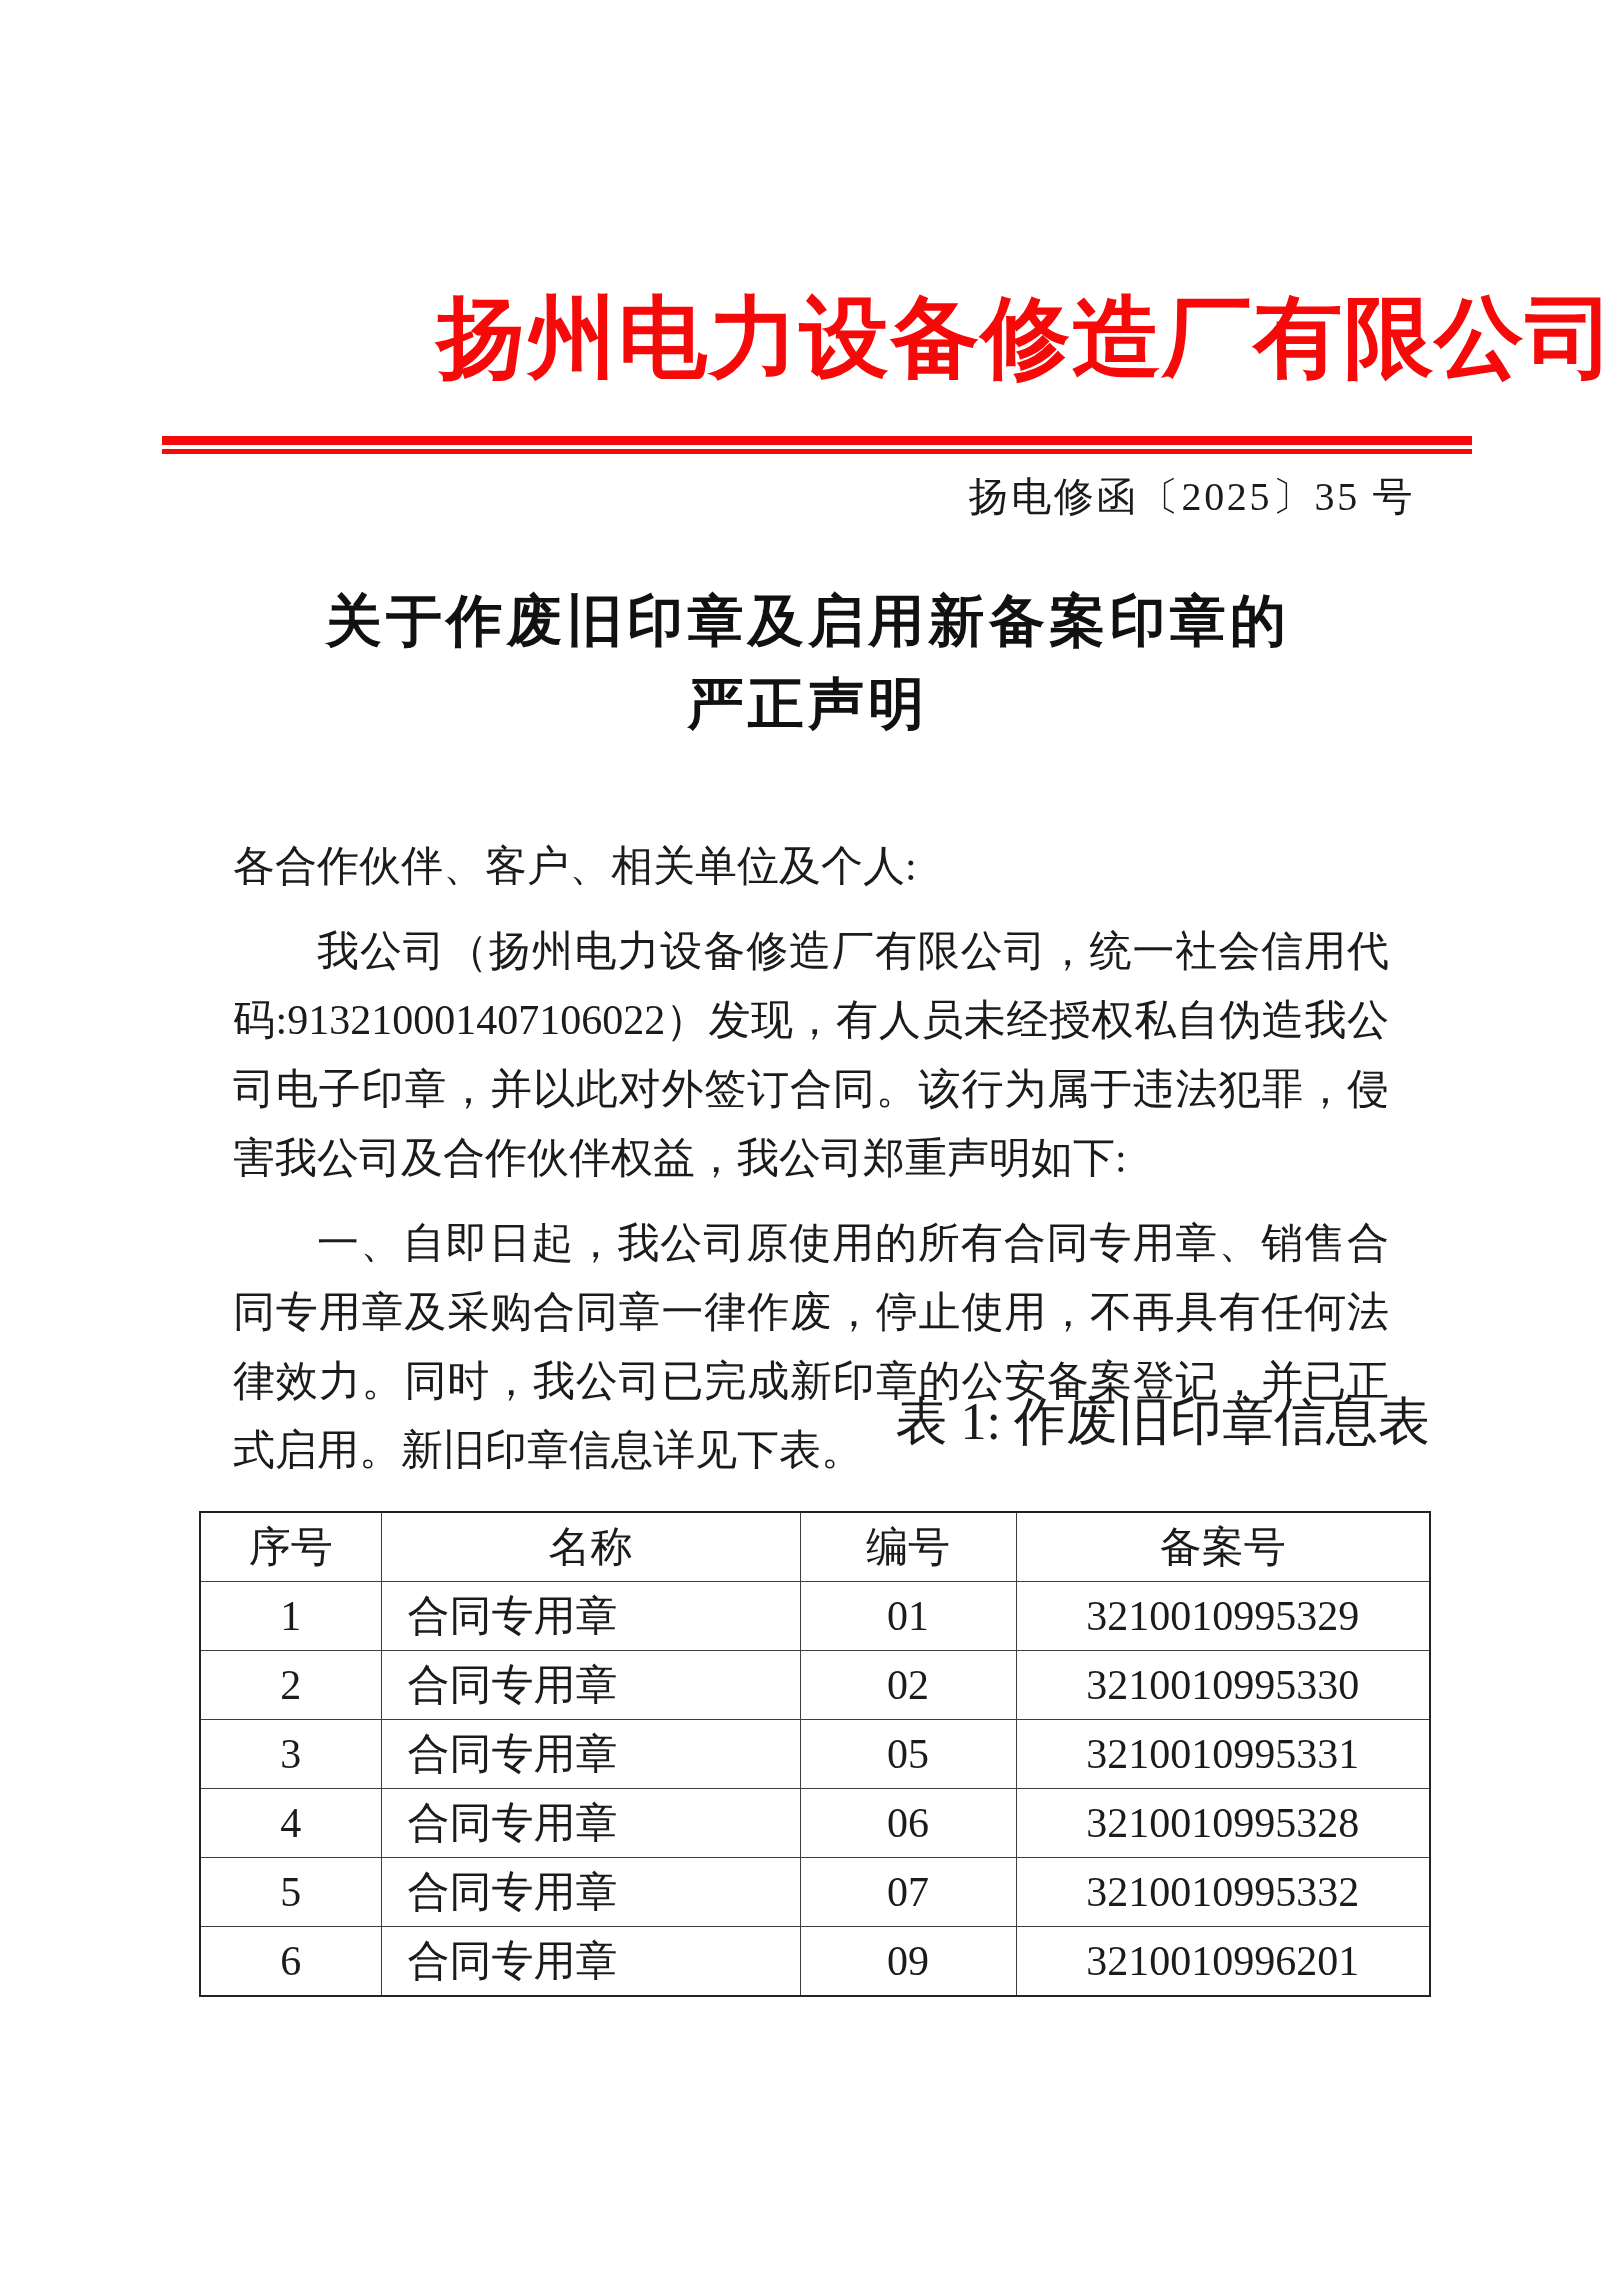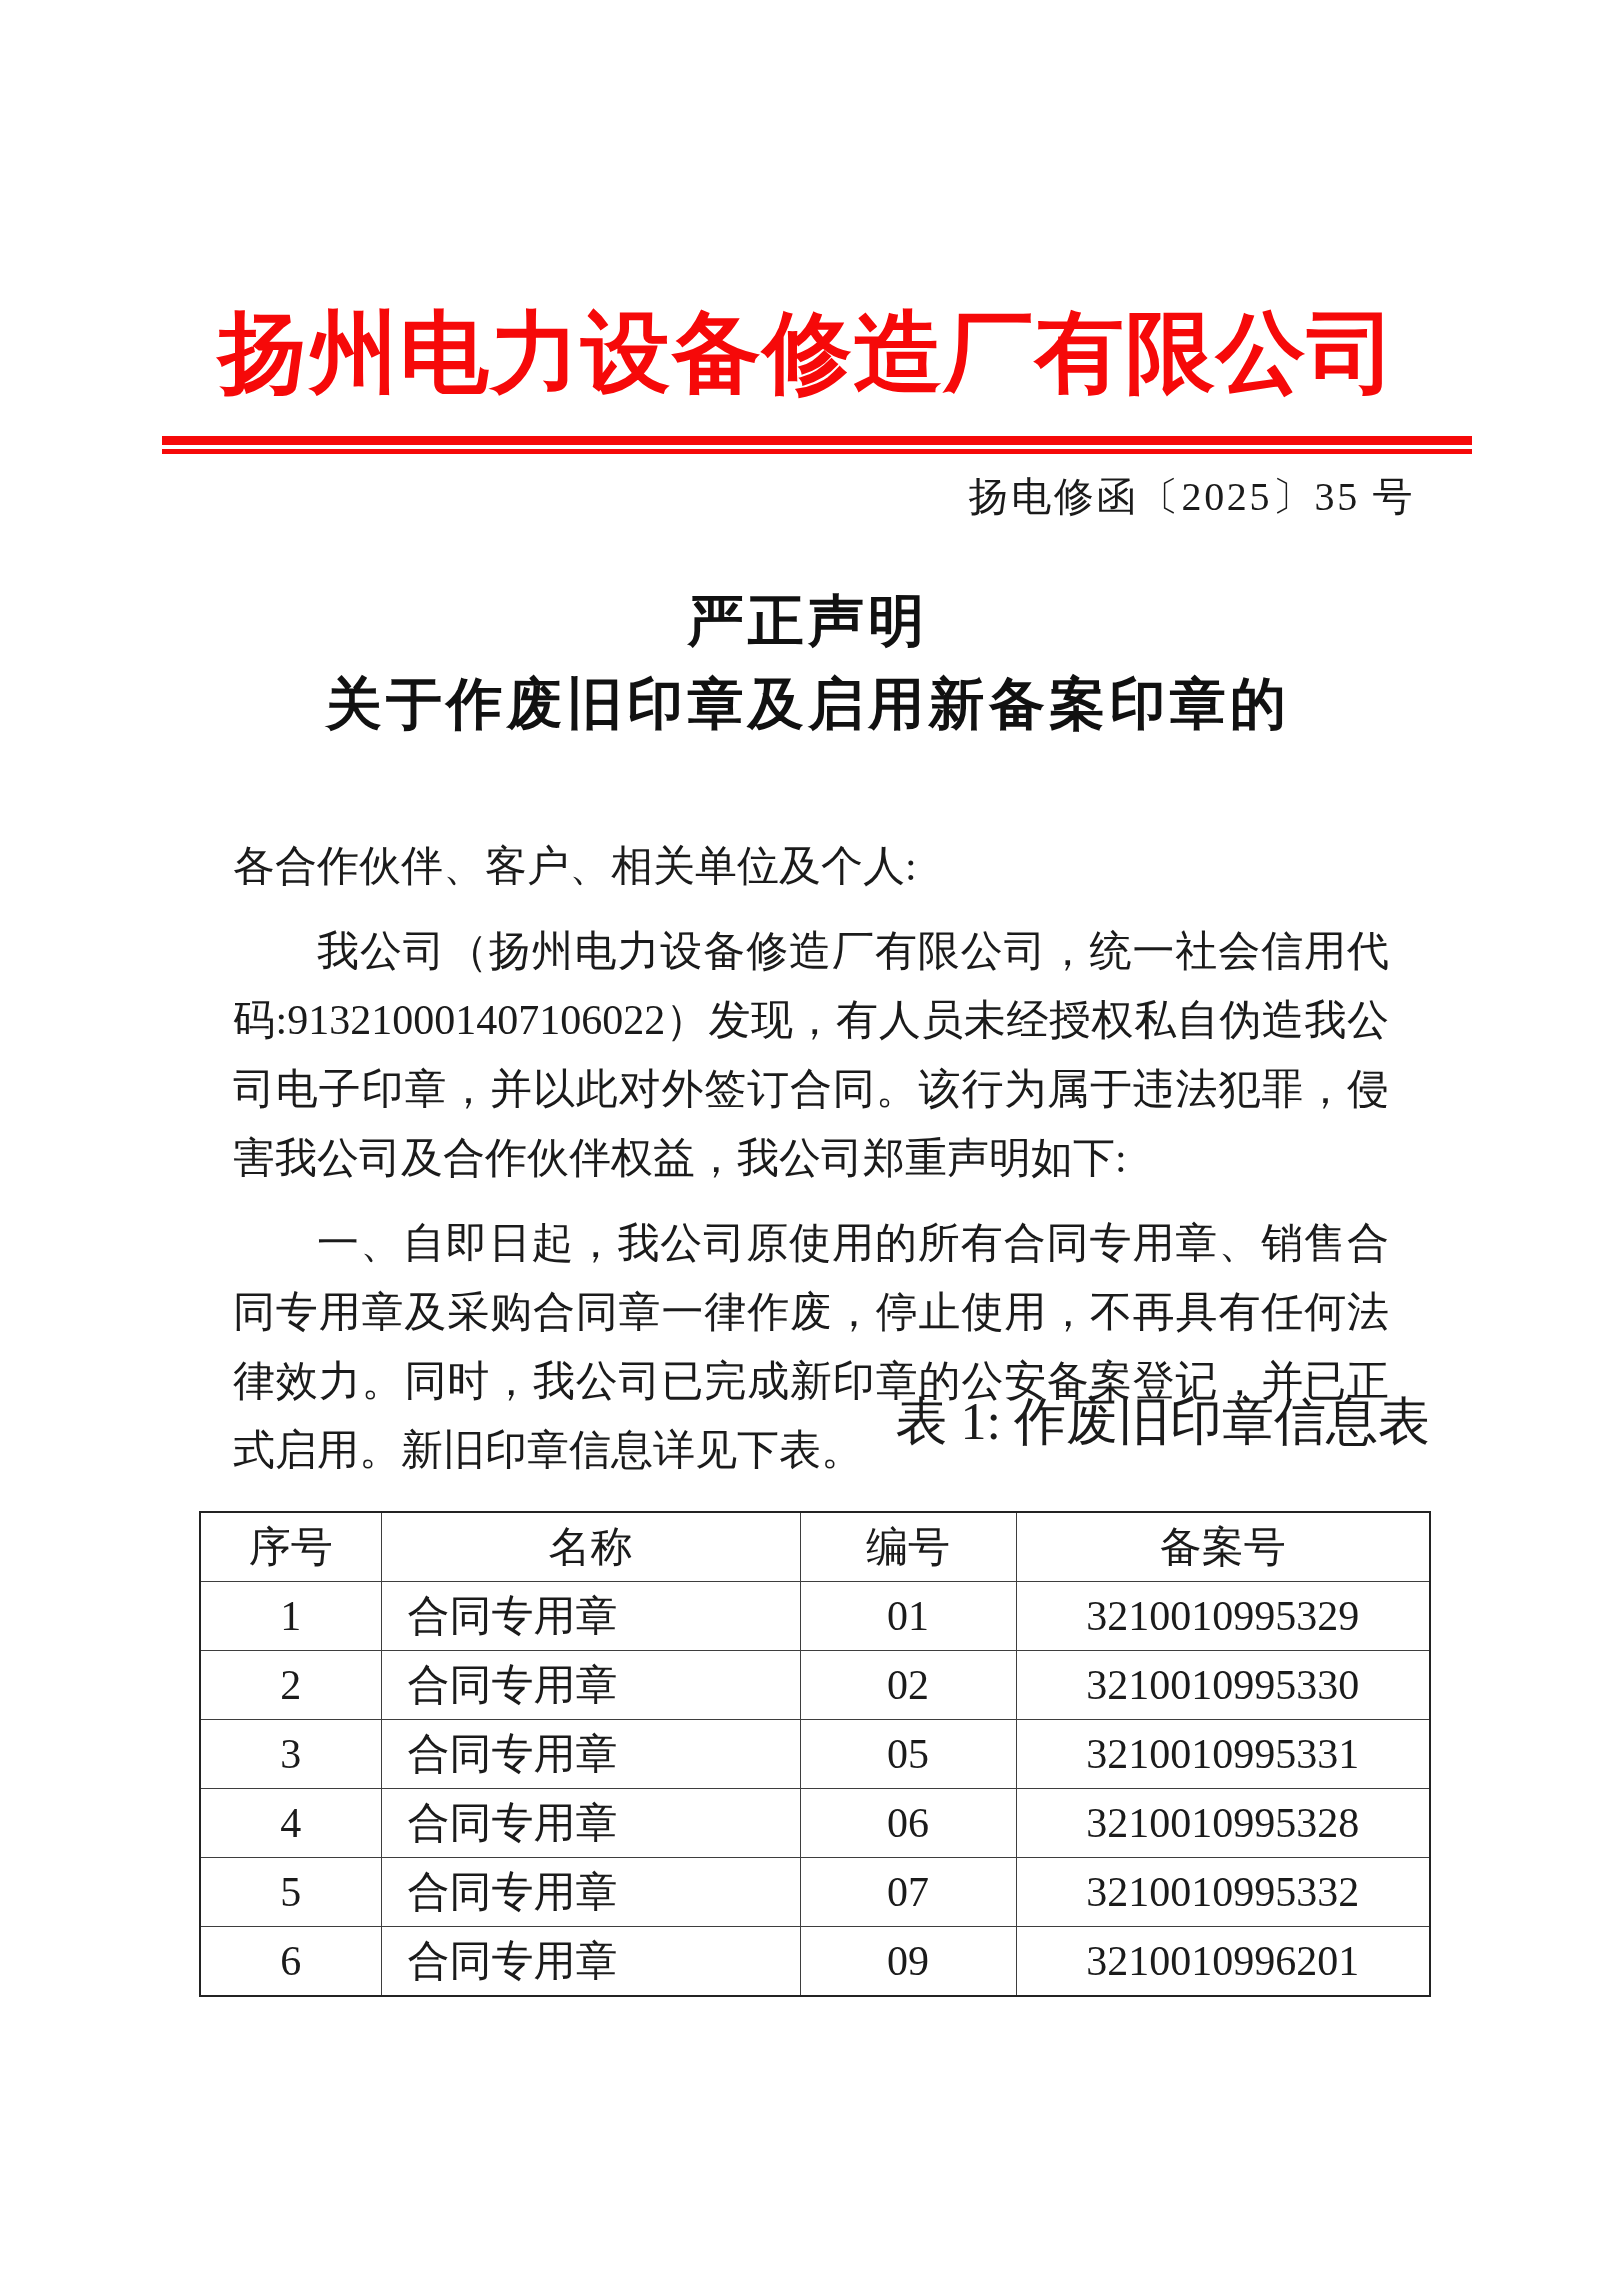--- a/index.html
+++ b/index.html
@@ -10,24 +10,24 @@
     height: 2284px;
     background: #ffffff;
     overflow: hidden;
     font-family: "Liberation Serif", "DejaVu Serif", serif;
     color: #1b1b1b;
   }
 
   
   .company-name {
     position: absolute;
-    top: 299px;
+    top: 284px;
     left: 0;
     width: 100%;
-    text-align: center;
+    text-align: right;
     font-size: 89px;
     line-height: 108px;
     font-weight: bold;
     color: #f60909;
     letter-spacing: 1.7px;
     white-space: nowrap;
   }
 
   
   .red-rule-thick {
@@ -130,22 +130,22 @@
 <div class="page">
 
   <div class="company-name">扬州电力设备修造厂有限公司</div>
 
   <div class="red-rule-thick"></div>
   <div class="red-rule-thin"></div>
 
   <div class="doc-number">扬电修函〔2025〕35 号</div>
 
   <div class="doc-title">
+    <div>关于作废旧印章及启用新备案印章的</div>
     <div>严正声明</div>
-    <div>关于作废旧印章及启用新备案印章的</div>
   </div>
 
   <div class="body-text">
     <p>各合作伙伴、客户、相关单位及个人:</p>
     <p class="indent">我公司（扬州电力设备修造厂有限公司，统一社会信用代码:913210001407106022）发现，有人员未经授权私自伪造我公司电子印章，并以此对外签订合同。该行为属于违法犯罪，侵害我公司及合作伙伴权益，我公司郑重声明如下:</p>
     <p class="indent">一、自即日起，我公司原使用的所有合同专用章、销售合同专用章及采购合同章一律作废，停止使用，不再具有任何法律效力。同时，我公司已完成新印章的公安备案登记，并已正式启用。新旧印章信息详见下表。</p>
   </div>
 
   <div class="table-caption">表 1: 作废旧印章信息表</div>
 

